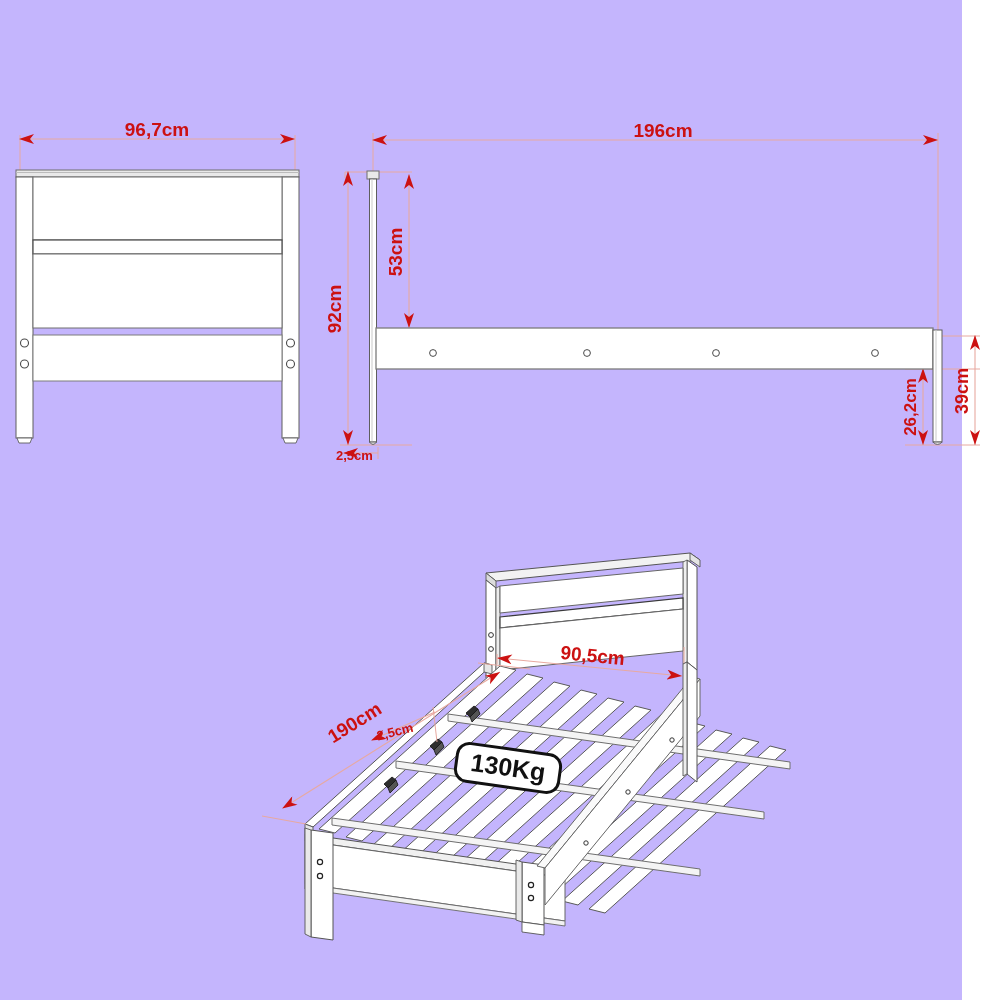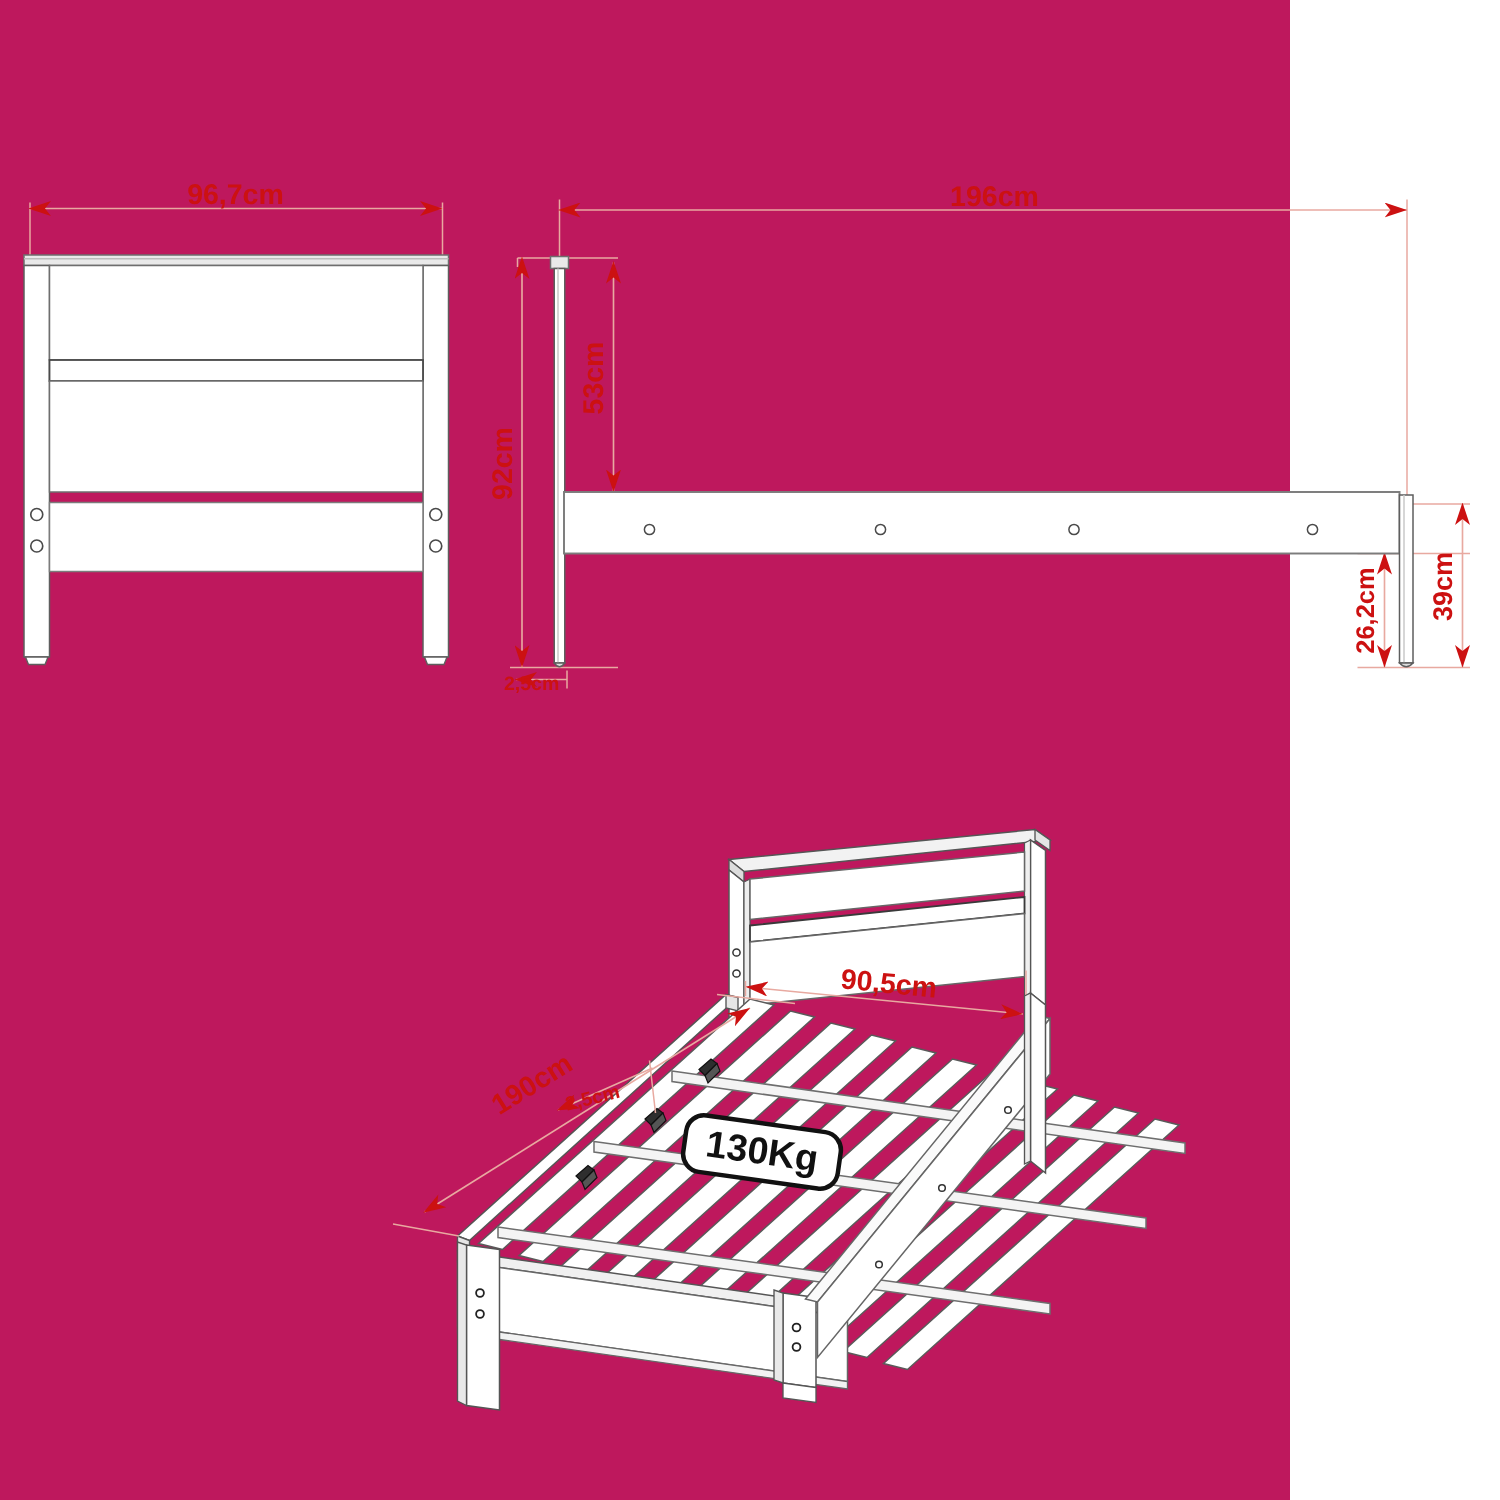--- a/index.html
+++ b/index.html
@@ -1,18 +1,18 @@
 <!DOCTYPE html>
 <html><head>
 <meta charset="utf-8">
 <style>
   html,body{margin:0;padding:0;background:#ffffff;}
   body{width:1000px;height:1000px;overflow:hidden;
        font-family:"Liberation Sans", sans-serif;}
-  #stage{position:relative;width:860px;height:1000px;background:#be185d;}
+  #stage{position:relative;width:962px;height:1000px;background:#c4b5fd;}
   svg{display:block;}
   .dimtxt{font-family:"Liberation Sans", sans-serif;font-weight:bold;}
 </style>
 </head>
 <body>
 
 <div id="stage">
 
 <svg width="1000" height="1000" viewBox="0 0 1000 1000">
 

